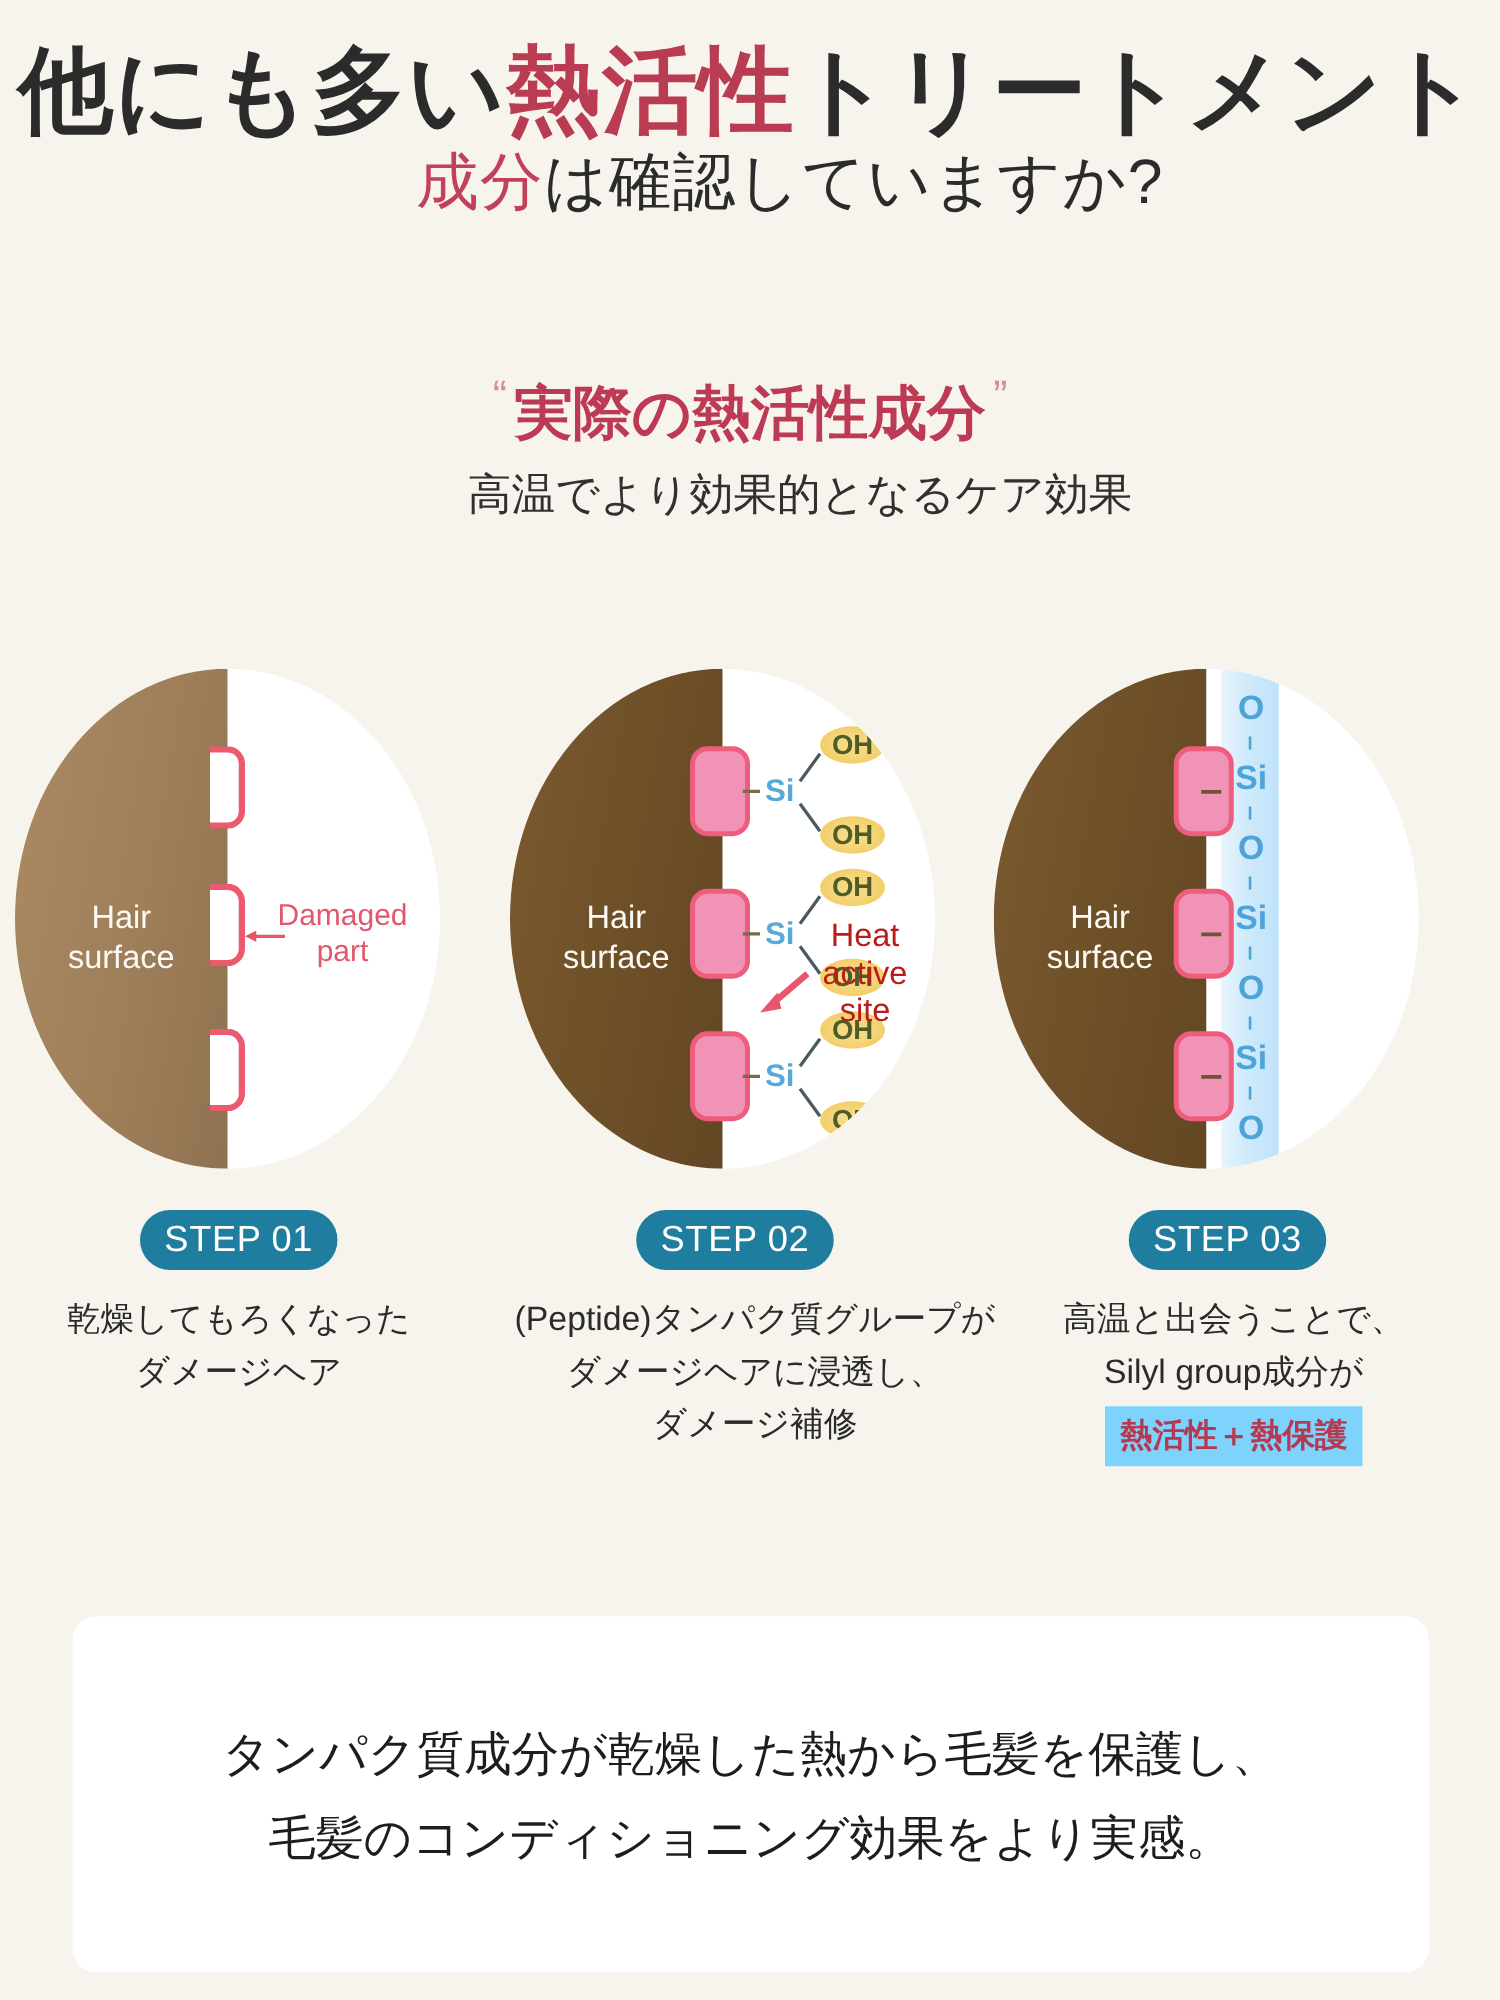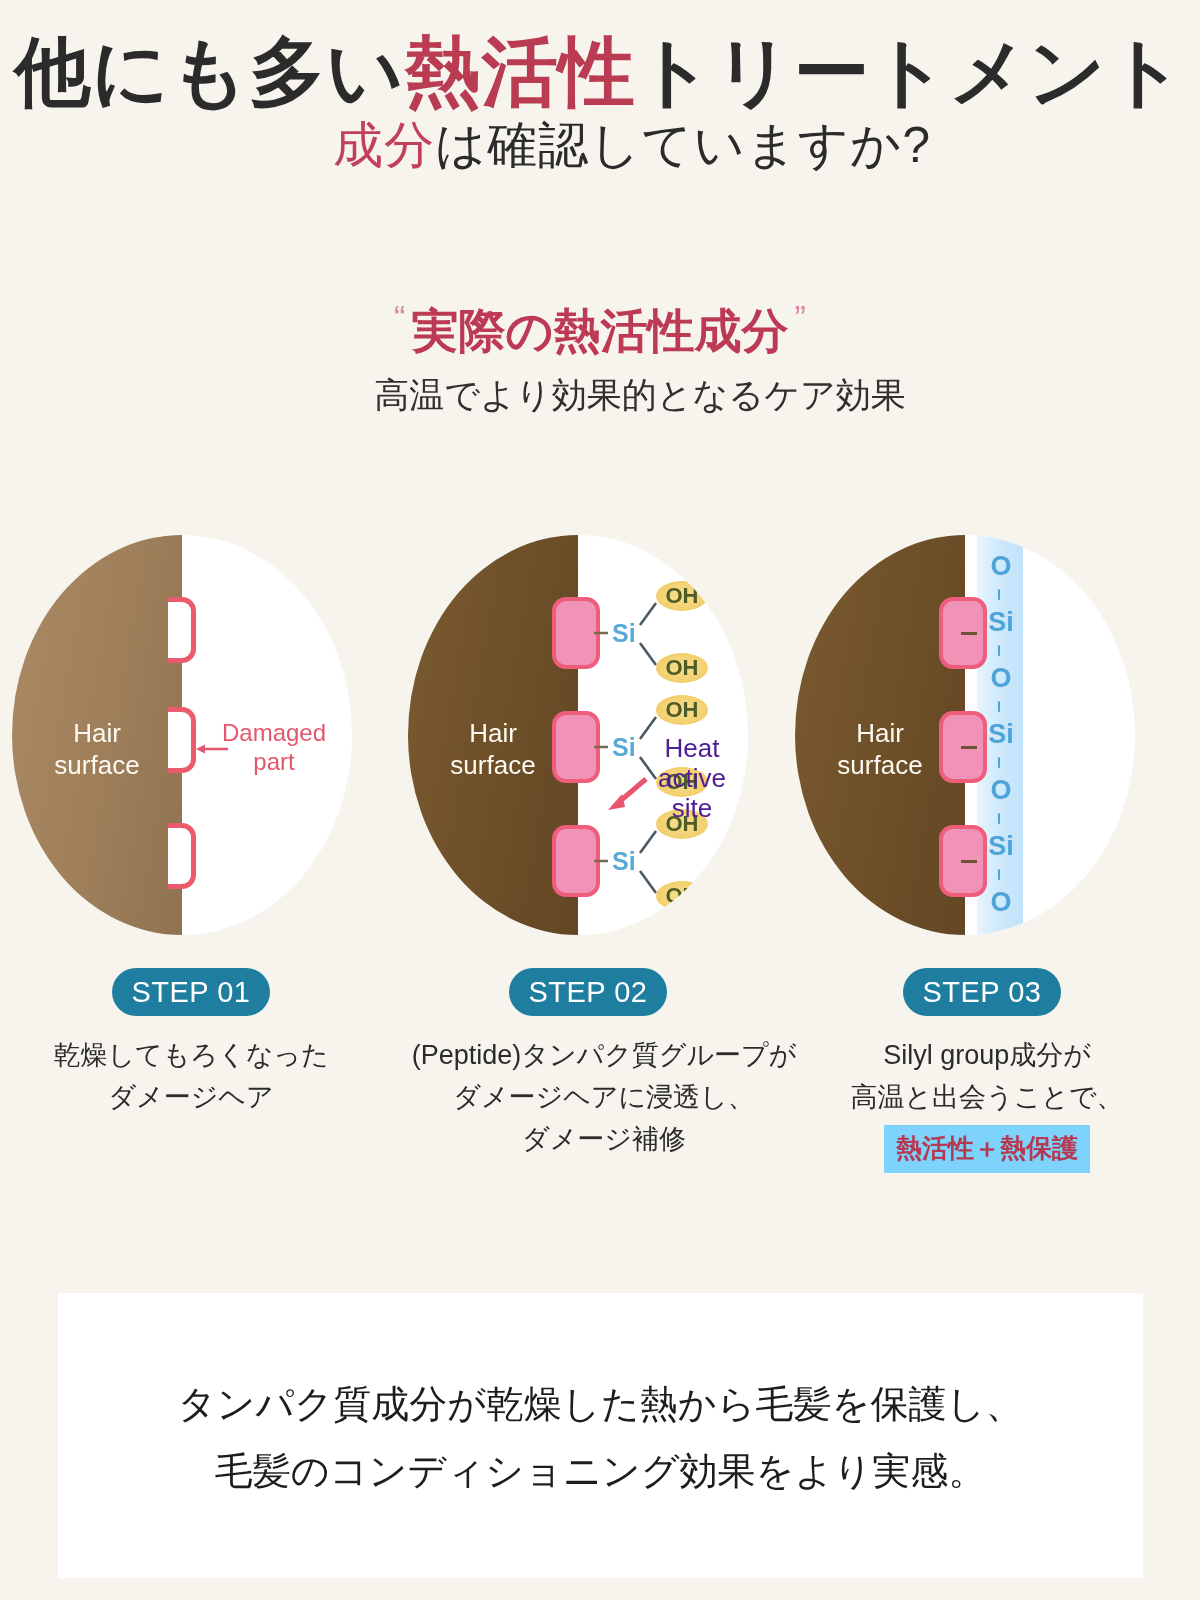--- a/index.html
+++ b/index.html
@@ -192,21 +192,21 @@
   .oh-bot { top: 72px; }
 
   .heat-label {
     position: absolute;
     left: 232px;
     top: 198px;
     width: 104px;
     text-align: center;
     font-size: 26px;
     line-height: 1.16;
-    color: #4c1d95;
+    color: #b91c1c;
   }
   .heat-arrow {
     position: absolute;
     left: 198px;
     top: 242px;
     width: 42px;
     height: 34px;
   }
 
   
@@ -291,20 +291,21 @@
   }
 
   
   .bottom-panel {
     position: absolute;
     left: 58px;
     top: 1293px;
     width: 1085px;
     height: 285px;
     background: #ffffff;
+    border-radius: 19px;
   }
   .bottom-text {
     position: absolute;
     left: 0;
     top: 78px;
     width: 100%;
     text-align: center;
     font-size: 38px;
     line-height: 1.75;
     color: #1d1d1d;
@@ -457,22 +458,22 @@
   <div>ダメージヘア</div>
 </div>
 
 <div class="caption c2">
   <div>(Peptide)タンパク質グループが</div>
   <div>ダメージヘアに浸透し、</div>
   <div>ダメージ補修</div>
 </div>
 
 <div class="caption c3">
+  <div>高温と出会うことで、</div>
   <div>Silyl group成分が</div>
-  <div>高温と出会うことで、</div>
   <div><span class="pink-badge">熱活性＋熱保護</span></div>
 </div>
 
 <div class="bottom-panel">
   <div class="bottom-text">
     <div>タンパク質成分が乾燥した熱から毛髪を保護し、</div>
     <div>毛髪のコンディショニング効果をより実感。</div>
   </div>
 </div>
 

